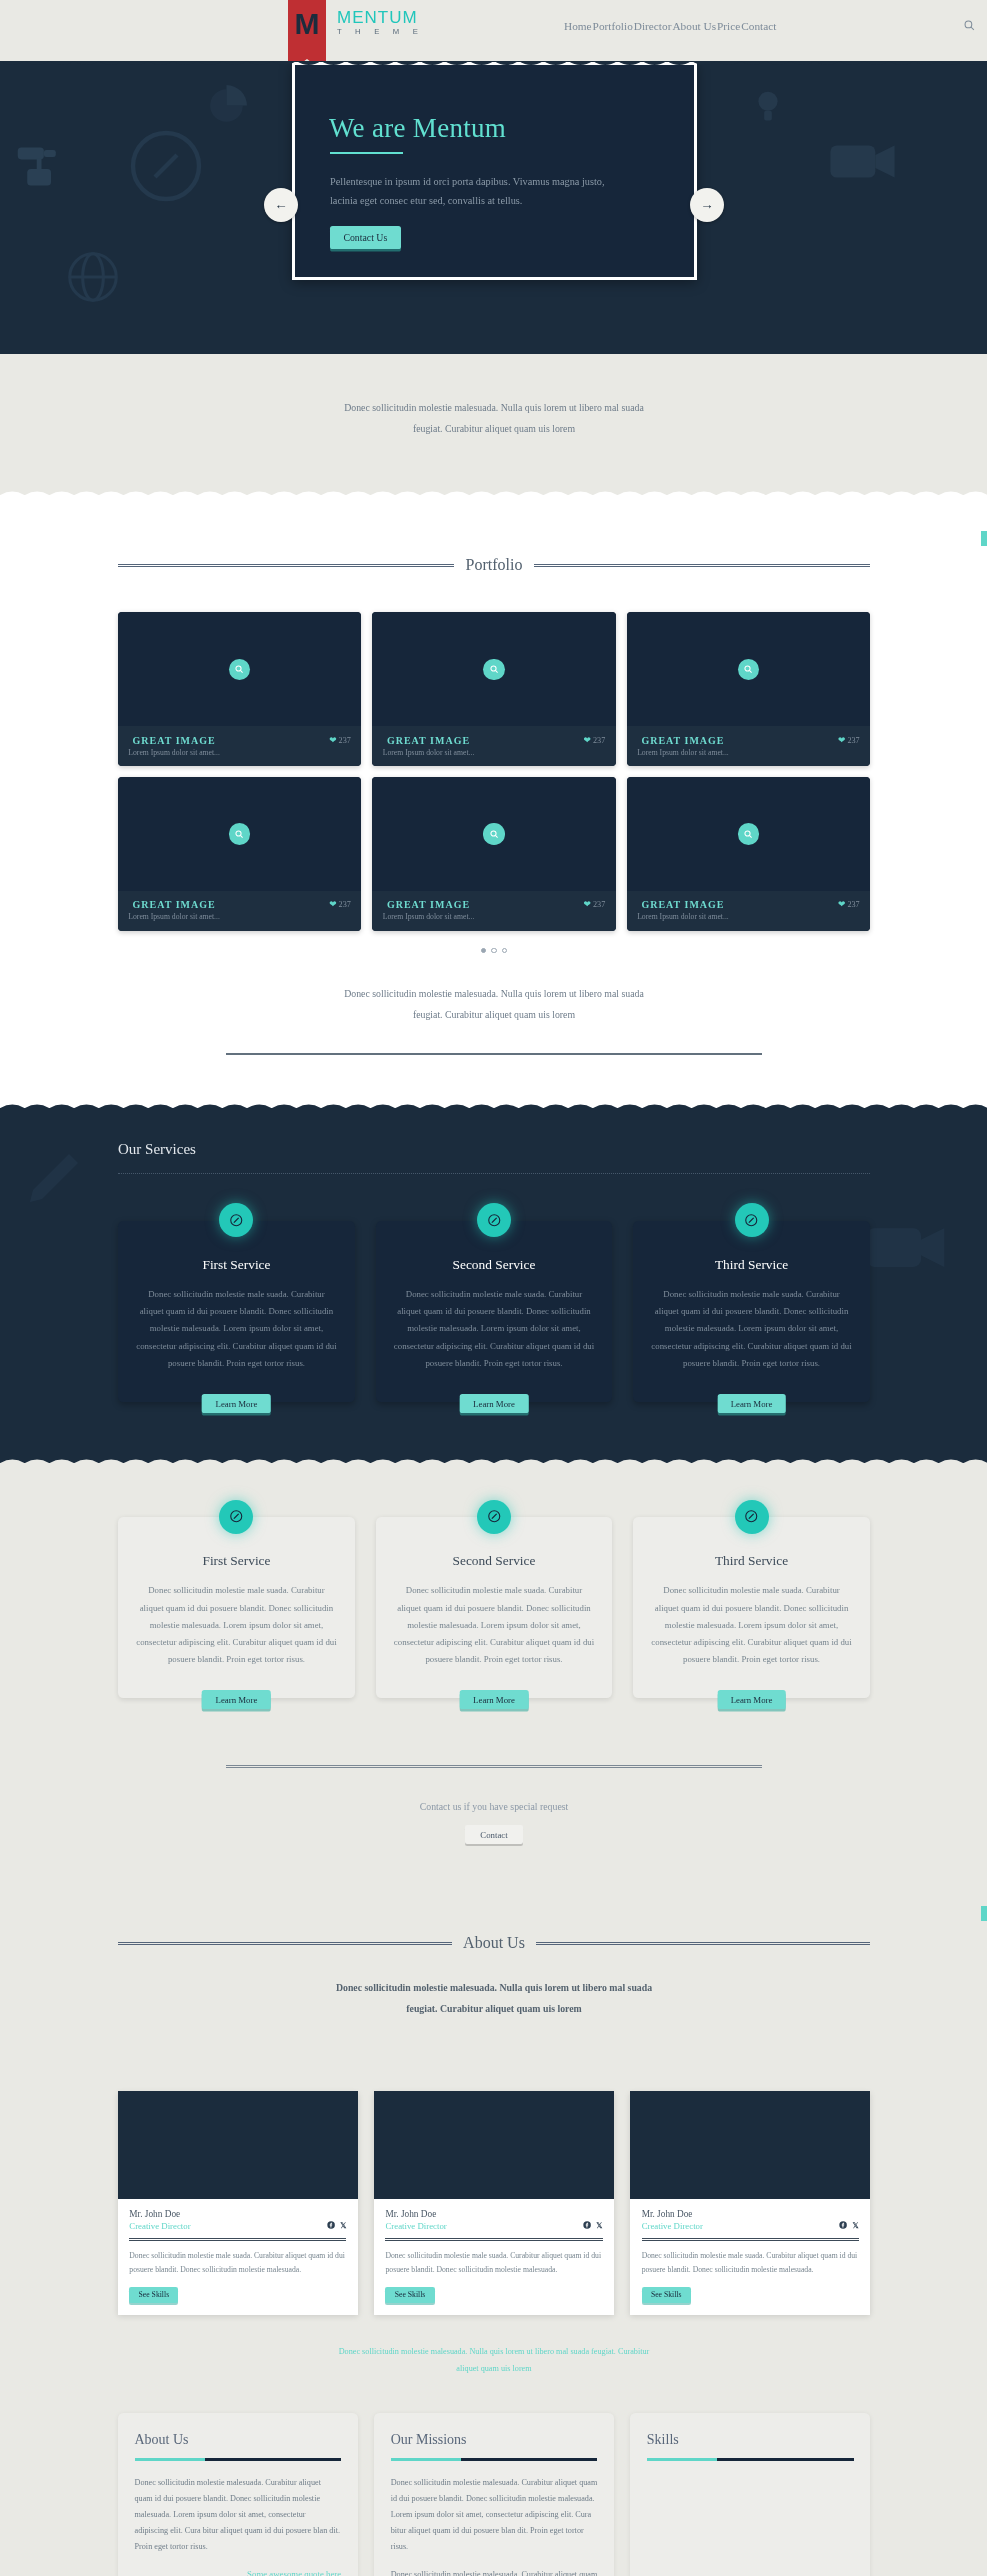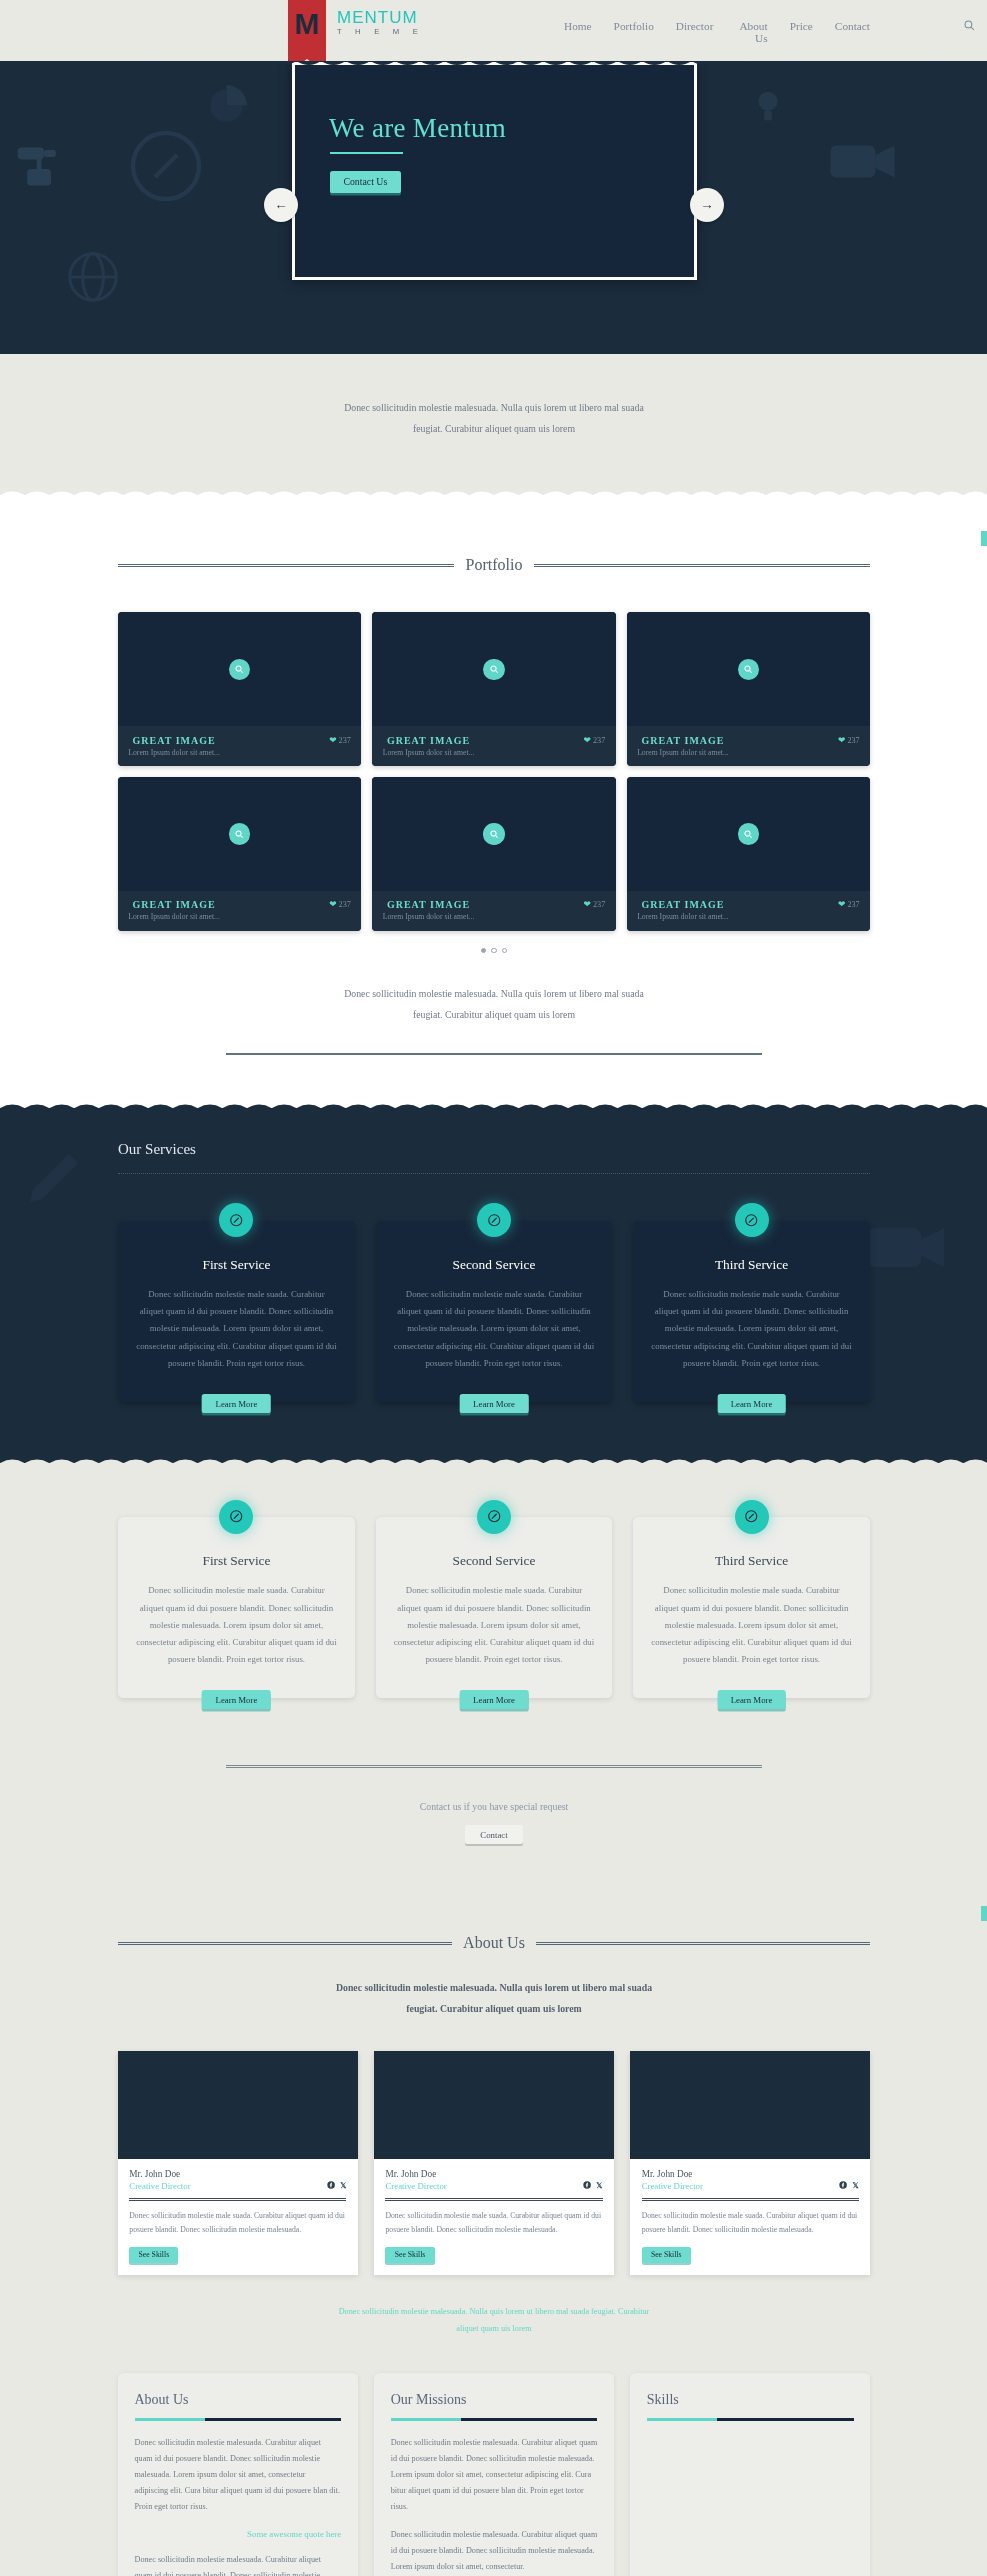--- a/index.html
+++ b/index.html
@@ -32,21 +32,21 @@
     box-shadow:0 1.5px 4.1px rgba(0,0,0,.25);
     display:flex; align-items:flex-start; justify-content:center;
   }
   .logo-badge .m{
     margin-top:13.4px; font-size:30px; color:#1b2c3d; font-weight:bold;
     font-family:"Liberation Sans", sans-serif; line-height:1;
   }
   .logo-text{ position:absolute; left:219px; top:9.3px; }
   .logo-text .l1{ font-family:"Liberation Sans", sans-serif; font-size:17px; color:#21c6bb; letter-spacing:1px; line-height:1; }
   .logo-text .l2{ font-family:"Liberation Sans", sans-serif; font-size:7.7px; color:#5a6b7b; letter-spacing:5.7px; margin-top:1px; }
-  .nav{ position:absolute; left:446px; top:19.6px; display:flex; gap:22px;text-align:right; }
+  .nav{ position:absolute; left:446px; top:19.6px; display:flex; gap:1px; }
   .nav a{ color:#7d8b99; font-size:11.3px; text-decoration:none; }
   .search-icon{ position:absolute; left:845px; top:18.5px; color:#7d8b99; }
   
   .hero{
     position:relative; background:var(--dark); height:293px; overflow:hidden;
   }
   .hero .zz-top{ position:absolute; top:0; left:0; width:100%; height:8.2px; z-index:4; }
   .hero-card{
     position:absolute; left:292px; top:0.5px; width:405px; height:218px;
     background:var(--dark2); border:3.6px solid #fff; z-index:3;
@@ -106,21 +106,21 @@
     position:absolute; left:50%; bottom:-11.3px; transform:translateX(-50%);
     background:#6fdcd0; color:#19293a; font-size:8.8px; padding:4.6px 13.4px; border:none;
     border-radius:2.6px; box-shadow:0 2.6px 0 rgba(46,167,155,.55); cursor:pointer; font-family:inherit;
   }
   
   .cta-row{ text-align:center; }
   .cta-row p{ color:#8b98a6; font-size:9.8px; }
   .cta-btn{ margin-top:13.4px; background:#f1f1ee; color:#49586a; font-size:8.8px; padding:4.6px 15.5px; border:none; border-radius:2.1px; cursor:pointer; font-family:inherit; box-shadow:0 2.1px 0 rgba(0,0,0,.18); }
   
   .team-grid{ display:grid; grid-template-columns:repeat(3,1fr); gap:16.5px; }
-  .team-card{ background:#fff; box-shadow:0 1.5px 6.2px rgba(0,0,0,.13); }
+  .team-card{ background:#fff; box-shadow:0 1.5px 6.2px rgba(0,0,0,.13);margin-top:40px; }
   .team-photo{ height:108px; background:var(--dark); }
   .team-body{ padding:9.3px 11.3px 12.4px; }
   .team-body .nm{ font-size:9.3px; color:#4a5866; }
   .team-row{ display:flex; justify-content:space-between; align-items:center; margin-top:2.1px; }
   .team-body .rl{ font-size:8.8px; color:#5fd6c8; }
   .team-social{ display:flex; gap:5.2px; color:#2c3e50; font-size:7.7px; }
   .team-sep{ border-top:1px solid #3c4a58; border-bottom:1px solid #3c4a58; height:2.6px; margin:7.2px 0 8.2px; }
   .team-body p{ font-size:7.7px; line-height:1.85; color:#77858f; }
   .team-btn{ margin-top:9.3px; background:#6fdcd0; color:#17283a; font-size:7.7px; padding:3.6px 9.3px; border:none; border-radius:2.1px; cursor:pointer; font-family:inherit; box-shadow:0 2.1px 0 rgba(46,167,155,.5); }
   
@@ -212,20 +212,21 @@
         <path d="M3 12h18"></path>
       </svg>
   </div>
 
   <div class="hero-arrow l">←</div>
   <div class="hero-arrow r">→</div>
 
   <div class="hero-card">
     <h1>We are Mentum</h1>
     <div class="hero-rule"></div>
+    <p>Pellentesque in ipsum id orci porta dapibus. Vivamus magna justo, lacinia eget consec etur sed, convallis at tellus.</p>
     <button class="hero-btn">Contact Us</button>
   </div>
 </section>
 
 <section class="sec-cream" style="padding:44px 0 49px; position:relative;">
   <div class="wrap">
     <p class="center-text" style="max-width:319px;margin:0 auto;">Donec sollicitudin molestie malesuada. Nulla quis lorem ut libero mal suada feugiat. Curabitur aliquet quam uis lorem</p>
   </div>
 </section>
 

